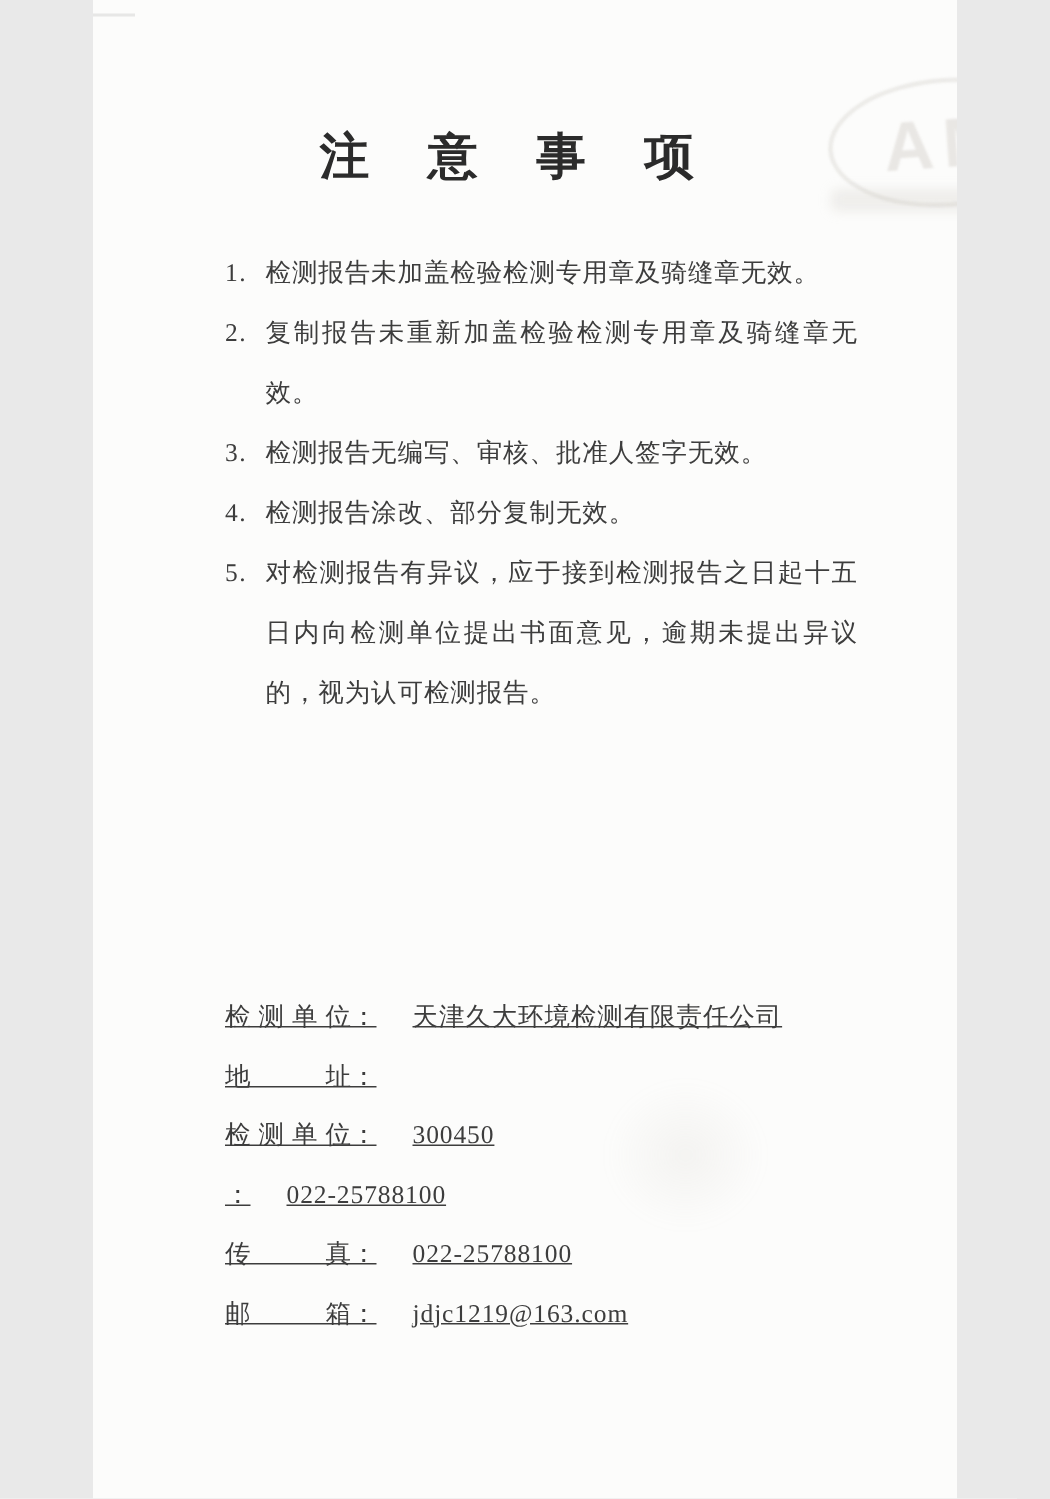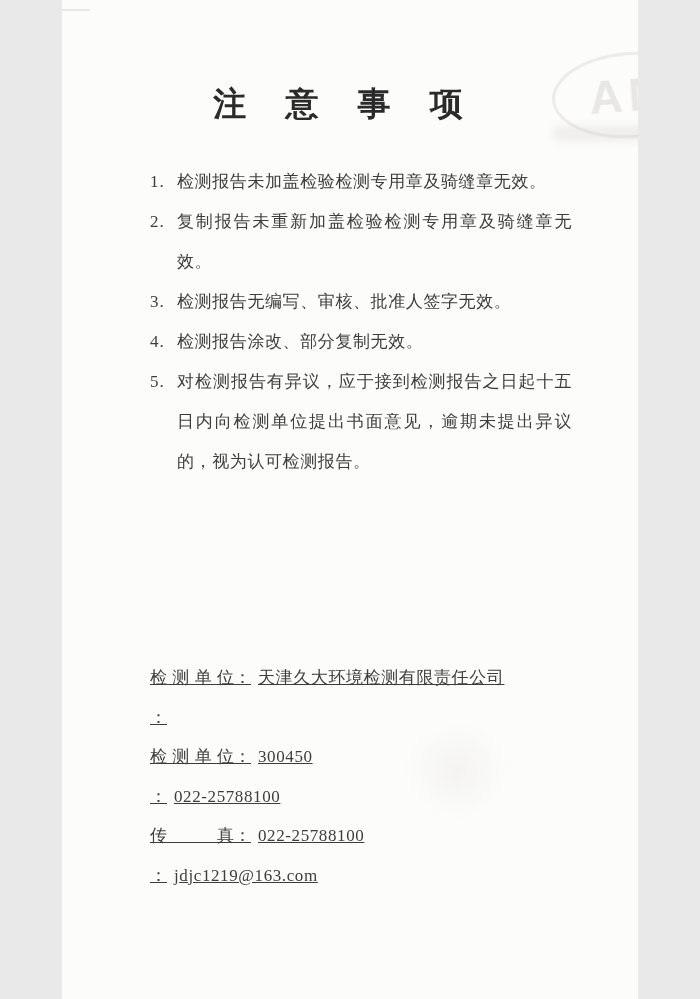--- a/index.html
+++ b/index.html
@@ -74,21 +74,21 @@
     display: inline-block;
     width: 84px;
     text-align: justify;
     text-align-last: justify;
     flex-shrink: 0;
   }
   .contact-sep {
     flex-shrink: 0;
   }
   .contact-value {
-    margin-left: 7px;
+    margin-left: 24px;
     letter-spacing: 0.6px;
   }
   
   .stamp {
     position: absolute;
     left: 490px; top: 52px;
     width: 152px; height: 80px;
     border: 3px solid #ecebe8;
     border-radius: 50%;
     transform: rotate(-4deg);
@@ -165,37 +165,39 @@
     </div>
   </div>
 
   <div class="contact">
     <div class="contact-row">
       <span class="contact-label">检测单位</span>
         <span class="contact-sep">：</span>
         <span class="contact-value">天津久大环境检测有限责任公司</span>
     </div>
     <div class="contact-row">
+      <span class="contact-label">地址</span>
         <span class="contact-sep">：</span>
     </div>
     <div class="contact-row">
       <span class="contact-label">检测单位</span>
         <span class="contact-sep">：</span>
         <span class="contact-value">300450</span>
     </div>
     <div class="contact-row">
         <span class="contact-sep">：</span>
         <span class="contact-value">022-25788100</span>
     </div>
     <div class="contact-row">
       <span class="contact-label">传真</span>
         <span class="contact-sep">：</span>
         <span class="contact-value">022-25788100</span>
     </div>
     <div class="contact-row">
+      <span class="contact-label">邮箱</span>
         <span class="contact-sep">：</span>
         <span class="contact-value">jdjc1219@163.com</span>
     </div>
   </div>
 
   <div class="bleed-1"></div>
   <div class="bleed-2"></div>
 
 </div>
 

